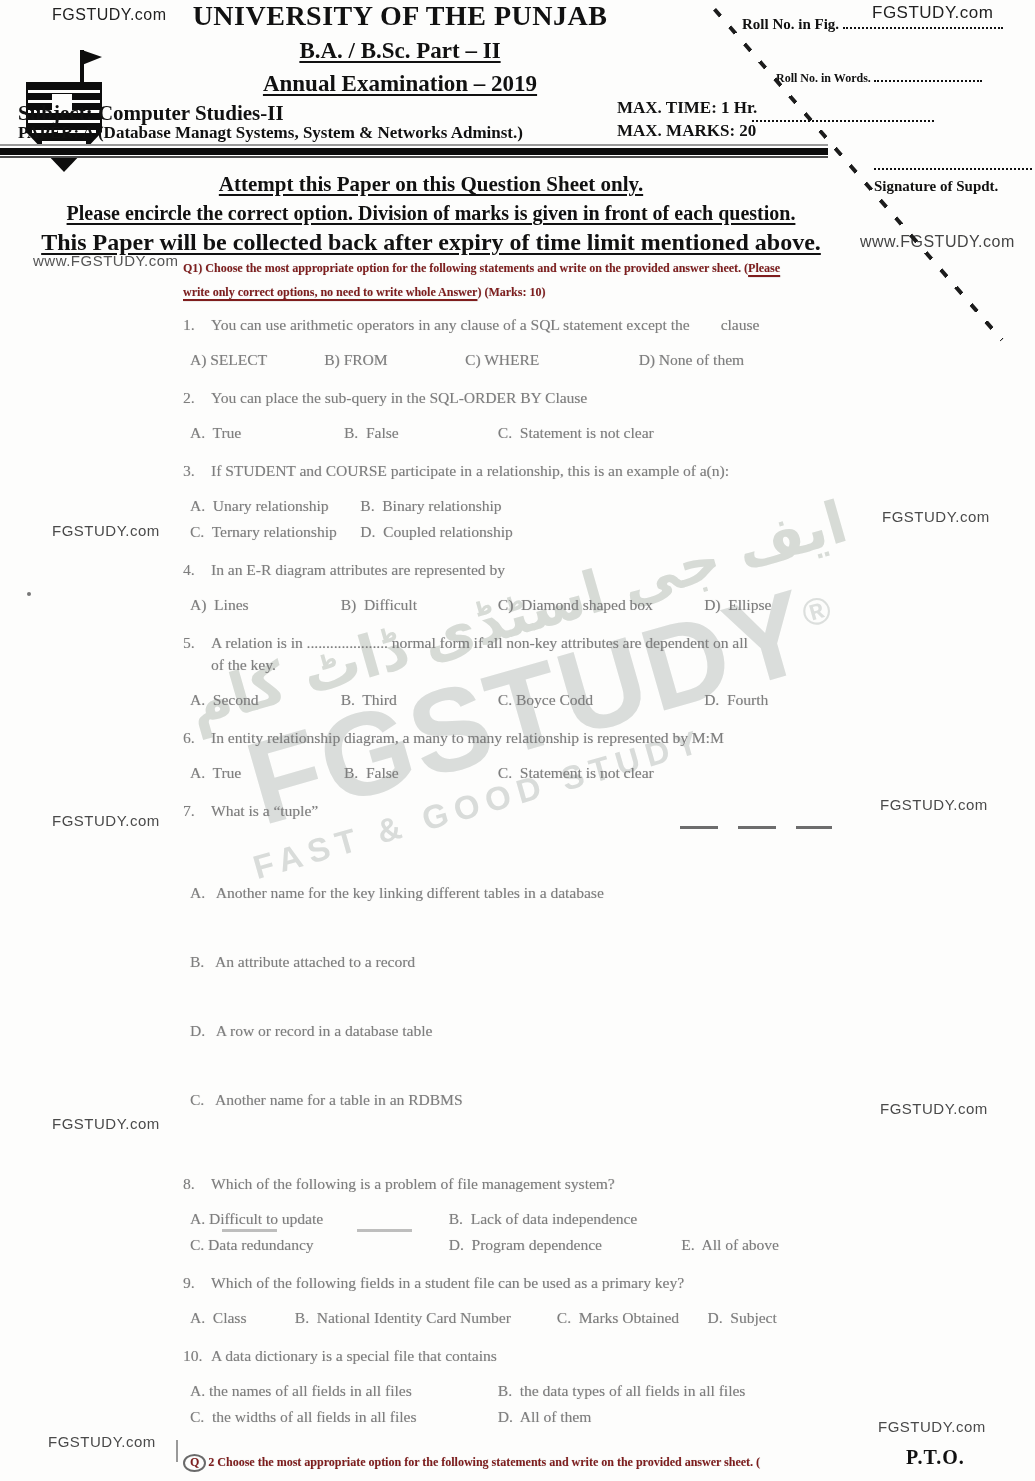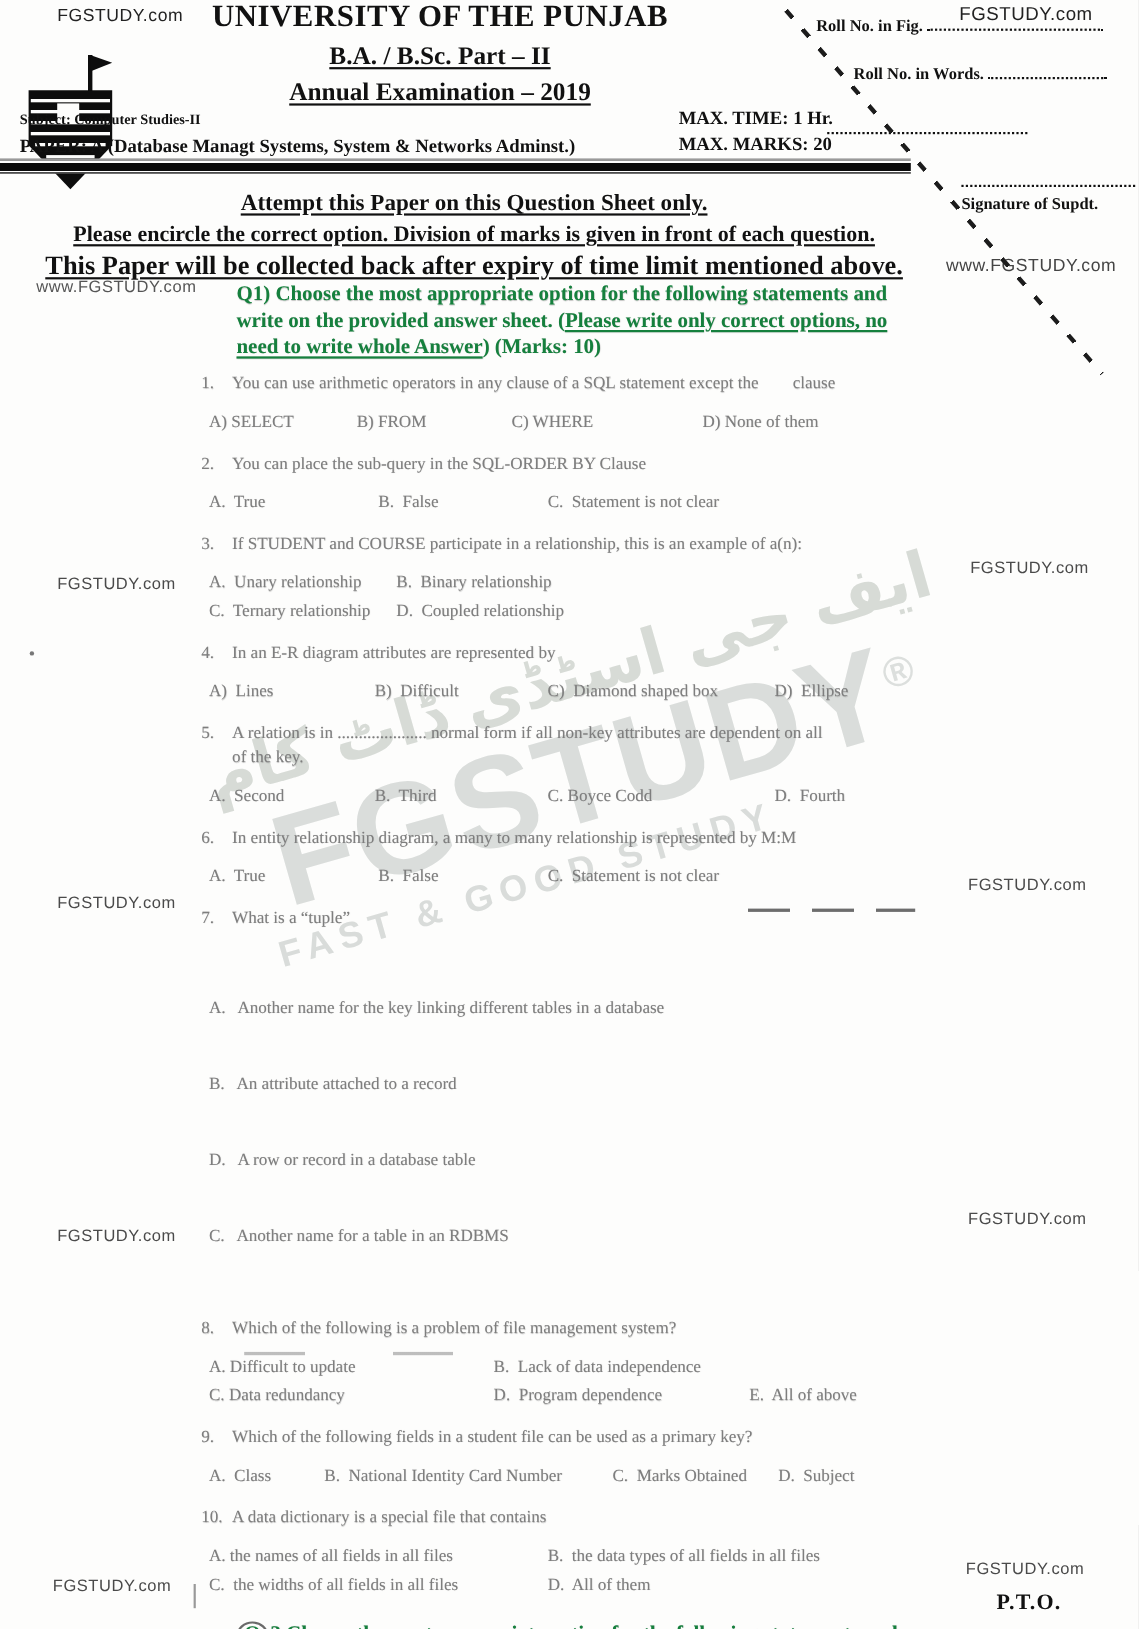--- a/index.html
+++ b/index.html
@@ -51,31 +51,31 @@
   }
 
   
   .logo { position:absolute; left:18px; top:48px; width:92px; height:128px; z-index:2; }
   .title-block { position:absolute; left:140px; top:0; width:520px; text-align:center; z-index:2; }
   .uni-title { font-size:28px; font-weight:bold; letter-spacing:.5px; white-space:nowrap; }
   .part-line { font-size:23px; font-weight:bold; margin-top:6px;
                text-decoration:underline; text-decoration-thickness:2px; text-underline-offset:3px; }
   .exam-line { font-size:23px; font-weight:bold; margin-top:7px;
                text-decoration:underline; text-decoration-thickness:2px; text-underline-offset:3px; }
-  .subject-line { position:absolute; left:18px; top:101px; font-size:13px; font-weight:bold; z-index:2; }
+  .subject-line { position:absolute; left:18px; top:101px; font-size:21px; font-weight:bold; z-index:2; }
   .paper-line   { position:absolute; left:18px; top:123px; font-size:17px; font-weight:bold; z-index:2; }
   .max-block { position:absolute; left:617px; top:97px; font-size:17px; font-weight:bold; line-height:1.35; z-index:2; }
   .thick-rule {
     position:absolute; left:0; top:144px; width:828px; height:14px; z-index:2;
     background:linear-gradient(to bottom,#9a9a9a 0 2px,#fff 2px 4px,#0c0c0c 4px 11px,#fff 11px 12px,#4d4d4d 12px 14px);
   }
 
   
   .roll-fig   { position:absolute; left:742px; top:16px;  font-size:15px; font-weight:bold; z-index:2; white-space:nowrap; }
-  .roll-words { position:absolute; left:776px; top:60px;  font-size:15px; font-weight:bold; z-index:2; white-space:nowrap; }
+  .roll-words { position:absolute; left:776px; top:71px;  font-size:12px; font-weight:bold; z-index:2; white-space:nowrap; }
   .leader { display:inline-block; border-bottom:2px dotted #111; height:.72em; vertical-align:baseline; }
   .lead-fig   { width:160px; }
   .lead-words { width:108px; }
   .dotline { position:absolute; border-bottom:2px dotted #111; height:0; z-index:2; }
   .dot1 { left:752px; top:120px; width:182px; }
   .dot2 { left:874px; top:168px; width:158px; }
   .signature { position:absolute; left:874px; top:178px; font-size:15px; font-weight:bold; z-index:2; white-space:nowrap; }
   .diag-dash {
     position:absolute; left:716px; top:8px; width:438px; height:4px; z-index:2;
     background:repeating-linear-gradient(90deg,#1c1c1c 0 9px,transparent 9px 23px);
@@ -89,22 +89,22 @@
   .instr2 { font-size:20px; margin-top:5px; }
   .instr3 { font-size:24px; margin-top:4px; }
 
   
   .content {
     position:absolute; left:183px; top:256px; width:662px; z-index:2;
     font-size:15.5px; line-height:22px; color:#7e7e7e;
     text-shadow:.3px .3px .7px rgba(130,130,130,.45);
   }
   .q-heading {
-    color:#15803d; font-weight:bold; font-size:19px; line-height:24px;
-    margin-bottom:10px; width:610px;margin-left:32px;
+    color:#7f1d1d; font-weight:bold; font-size:12px; line-height:24px;
+    margin-bottom:10px; width:610px;
   }
   .q-heading .u { text-decoration:underline; text-decoration-thickness:1.5px; text-underline-offset:3px; }
   .qcircle {
     display:inline-block; border:2px solid #6a6a6a; border-radius:50%;
     padding:0 5px 1px 5px; margin-right:2px; line-height:1.1;
   }
   .qi { margin-bottom:16px; }
   .qt { display:flex; margin-bottom:13px; white-space:pre-wrap; }
   .qno { flex:0 0 28px; }
   .qtext { flex:1; white-space:pre-wrap; }

